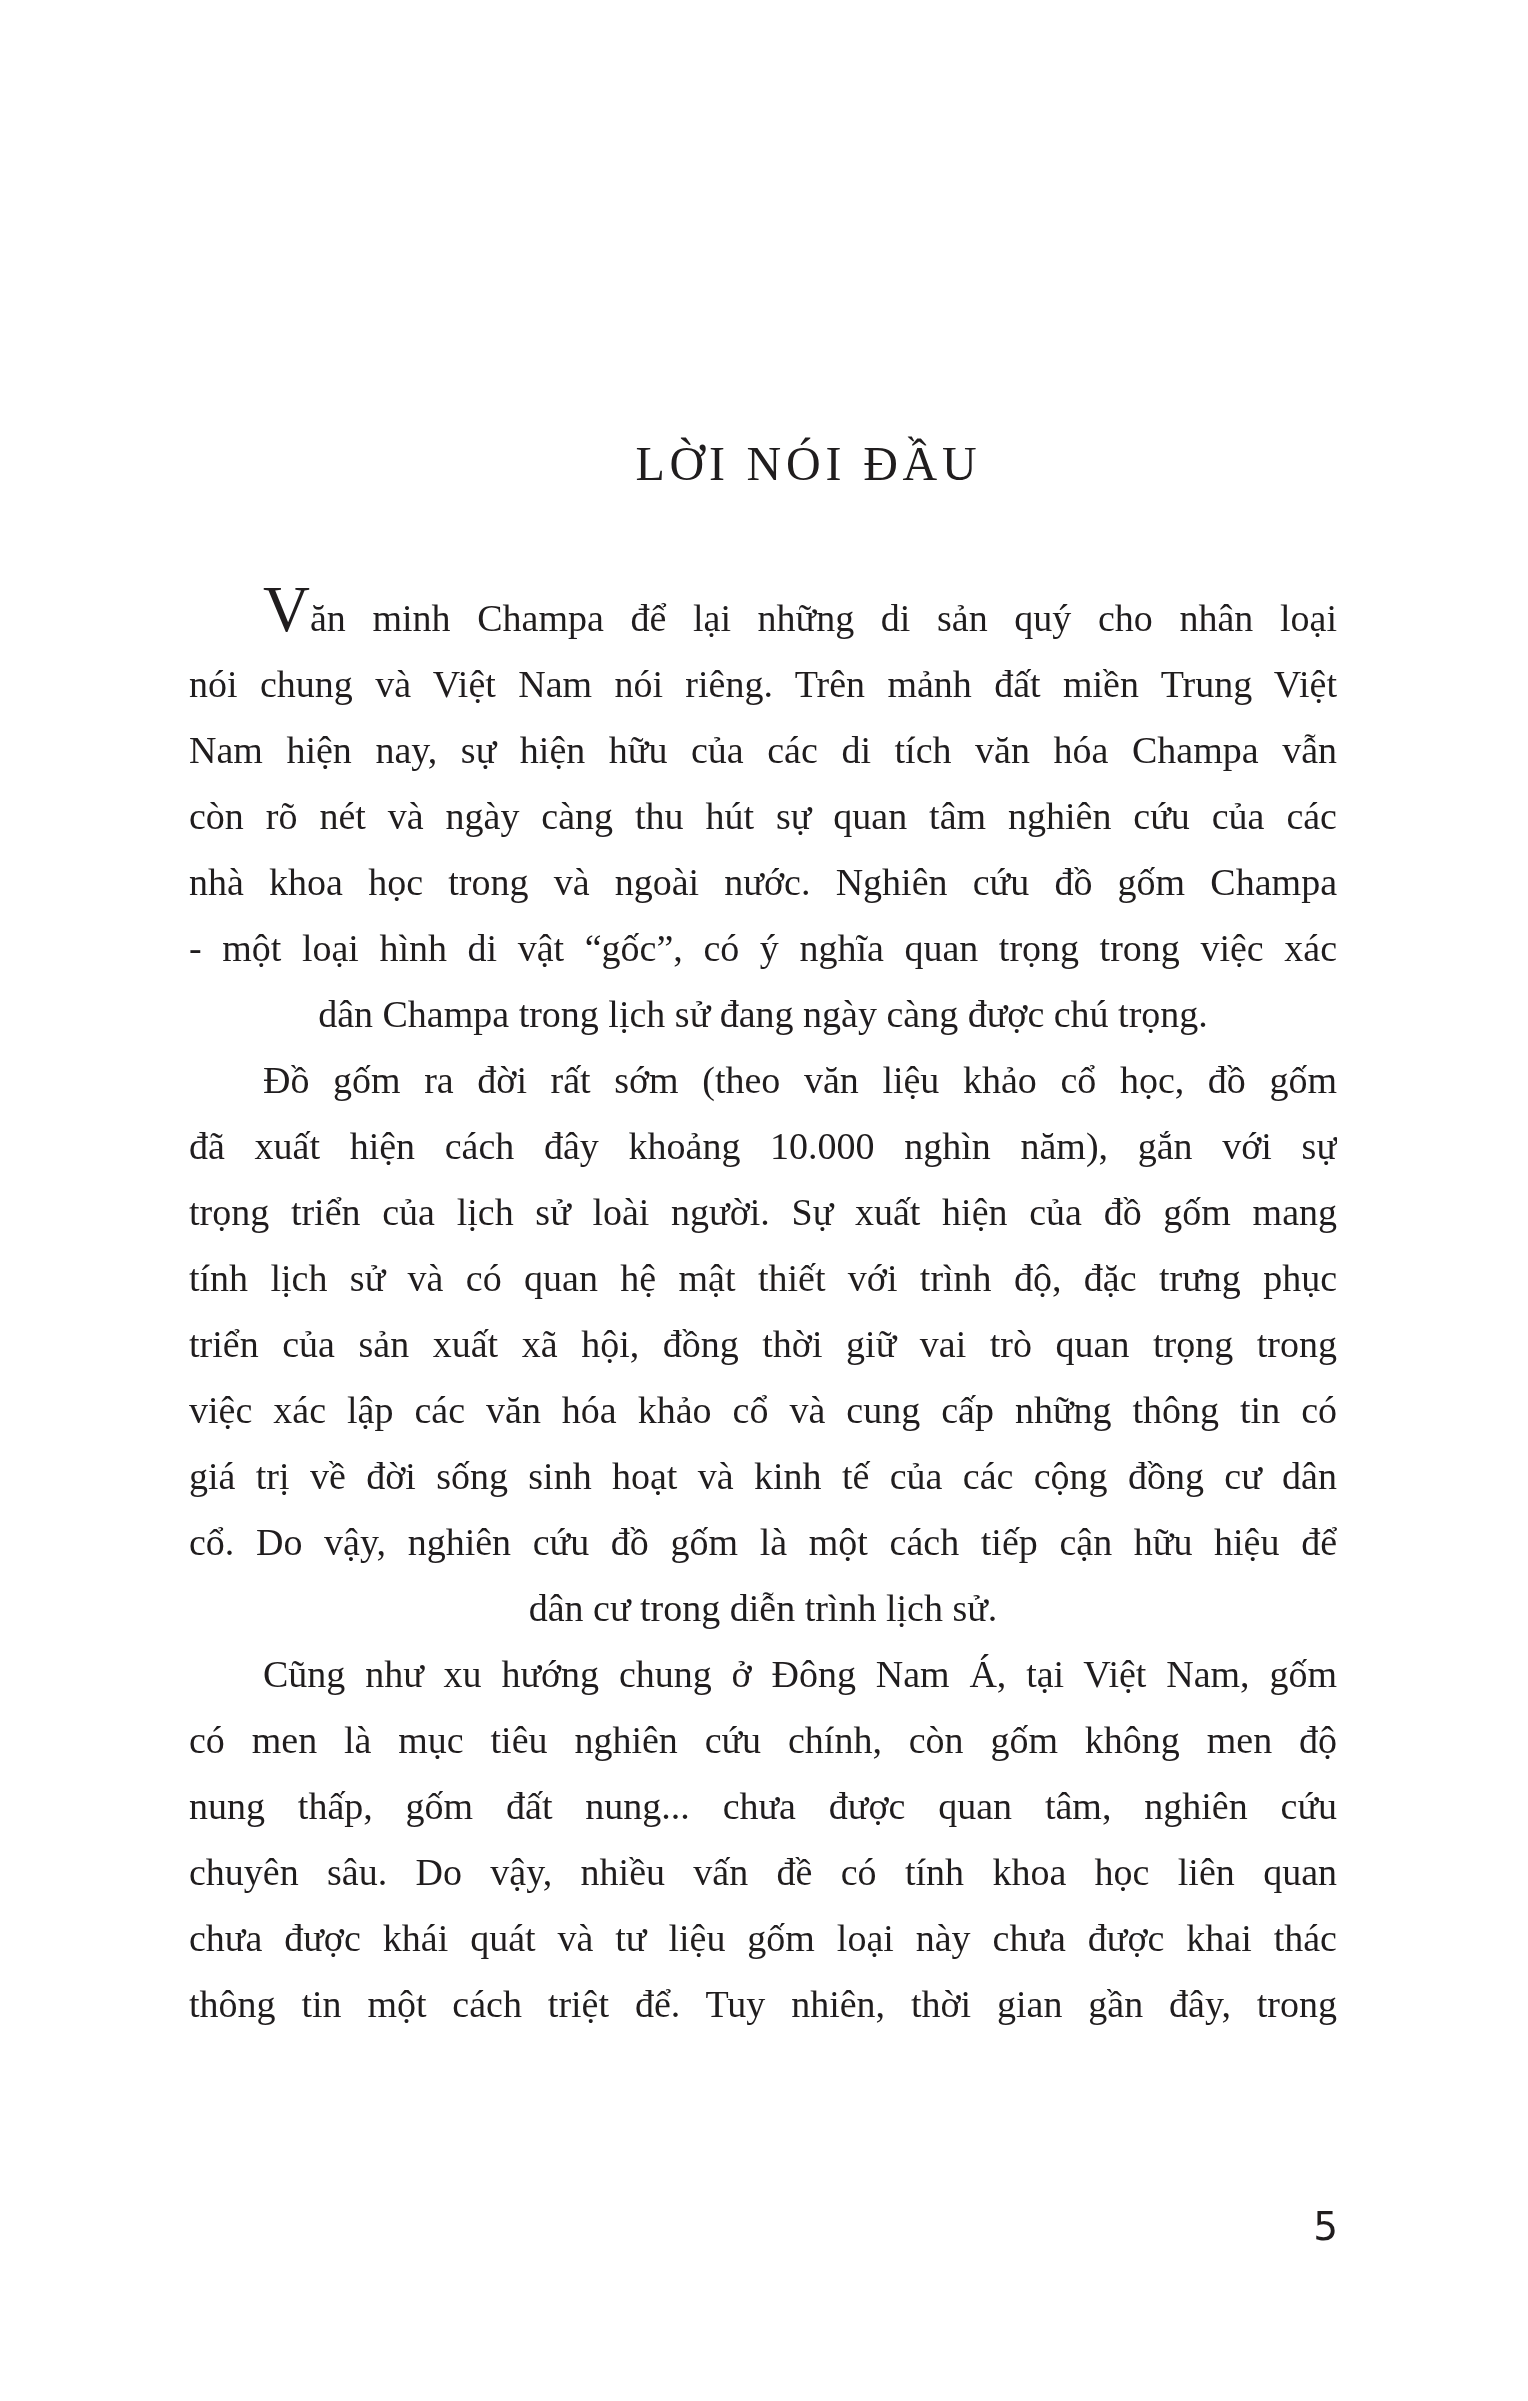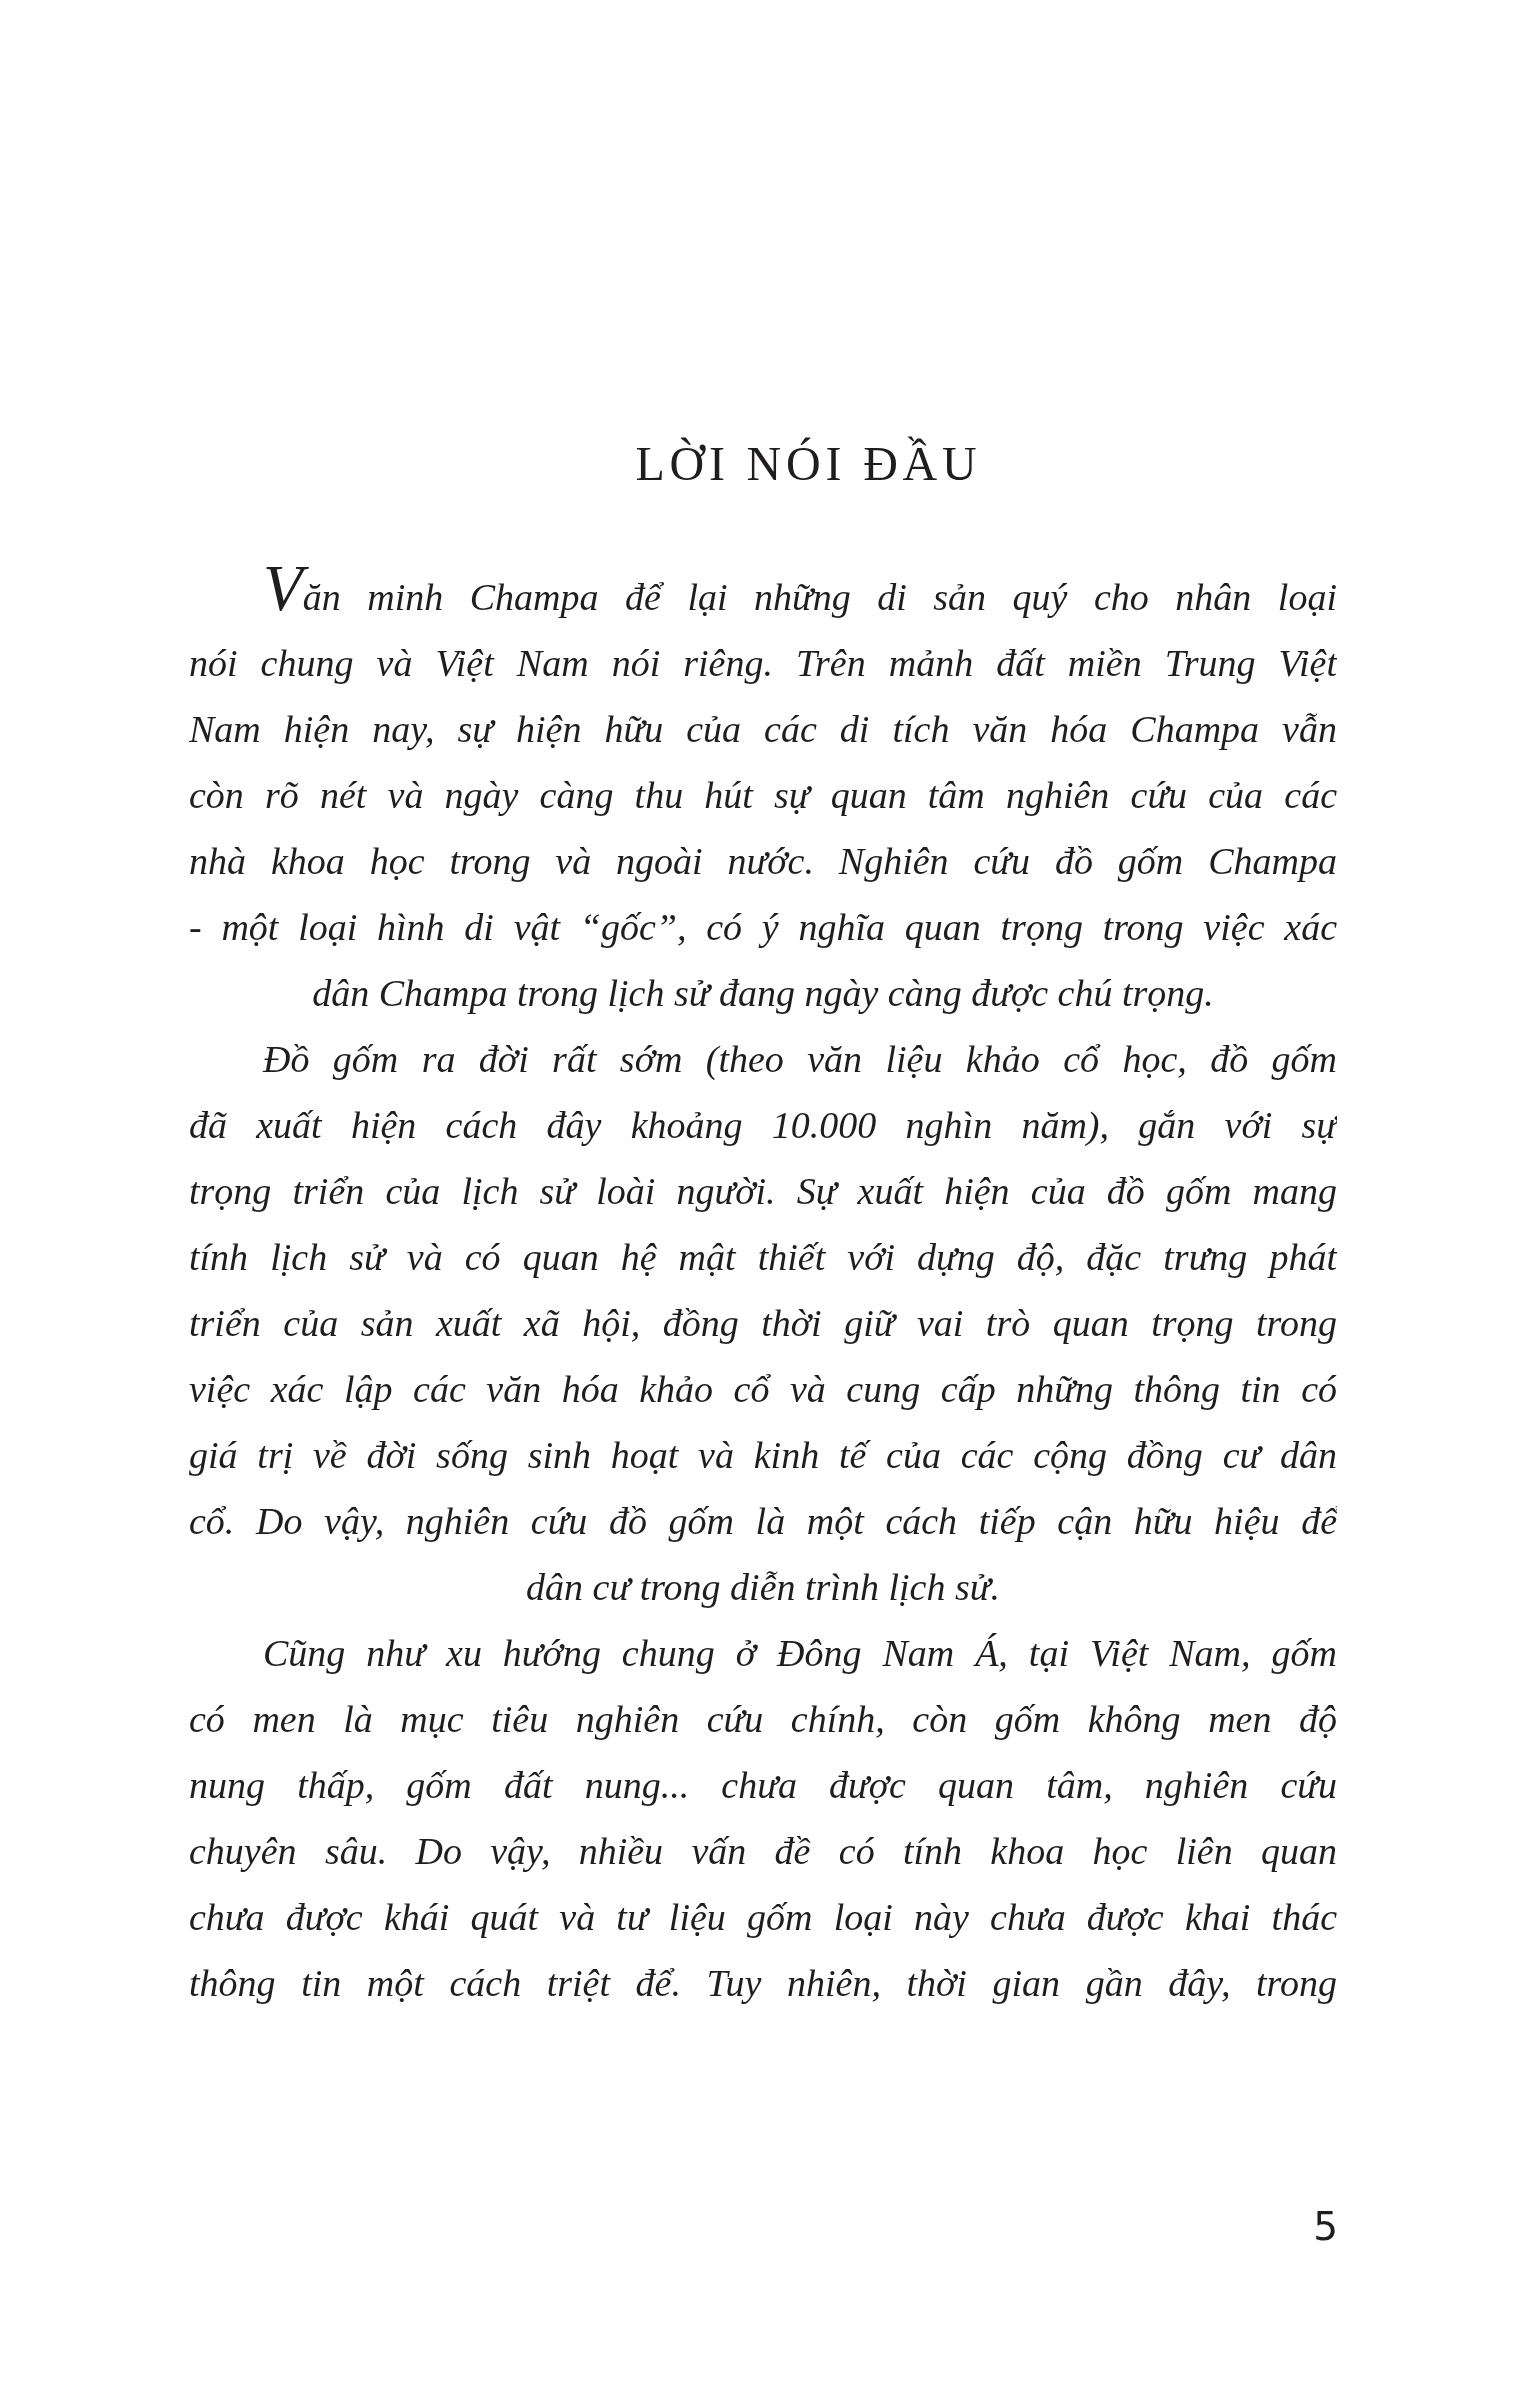--- a/index.html
+++ b/index.html
@@ -26,25 +26,24 @@
     font-size: 48px;
     font-weight: normal;
     line-height: 52px;
     letter-spacing: 0.10em;
     color: var(--ink, #201d1e);
     padding-left: 44px;
   }
   .body-text {
     position: absolute;
     left: 189px;
-    top: 564px;
+    top: 585px;
     width: 1148px;
     font-size: 38px;
     color: var(--ink, #201d1e);
-    font-style: italic;
   }
   .line {
     height: 66px;
     line-height: 66px;
     text-align: justify;
     text-align-last: justify;
     overflow: hidden;
     white-space: normal;
   }
   .line.end {
@@ -80,21 +79,21 @@
       <div class="line"><span class="indent"></span><span class="initial">V</span>ăn minh Champa để lại những di sản quý cho nhân loại</div>
       <div class="line">nói chung và Việt Nam nói riêng. Trên mảnh đất miền Trung Việt</div>
       <div class="line">Nam hiện nay, sự hiện hữu của các di tích văn hóa Champa vẫn</div>
       <div class="line">còn rõ nét và ngày càng thu hút sự quan tâm nghiên cứu của các</div>
       <div class="line">nhà khoa học trong và ngoài nước. Nghiên cứu đồ gốm Champa</div>
       <div class="line">- một loại hình di vật “gốc”, có ý nghĩa quan trọng trong việc xác</div>
       <div class="line end">dân Champa trong lịch sử đang ngày càng được chú trọng.</div>
       <div class="line"><span class="indent"></span>Đồ gốm ra đời rất sớm (theo văn liệu khảo cổ học, đồ gốm</div>
       <div class="line">đã xuất hiện cách đây khoảng 10.000 nghìn năm), gắn với sự</div>
       <div class="line">trọng triển của lịch sử loài người. Sự xuất hiện của đồ gốm mang</div>
-      <div class="line">tính lịch sử và có quan hệ mật thiết với dựng độ, đặc trưng phát</div>
+      <div class="line">tính lịch sử và có quan hệ mật thiết với trình độ, đặc trưng phục</div>
       <div class="line">triển của sản xuất xã hội, đồng thời giữ vai trò quan trọng trong</div>
       <div class="line">việc xác lập các văn hóa khảo cổ và cung cấp những thông tin có</div>
       <div class="line">giá trị về đời sống sinh hoạt và kinh tế của các cộng đồng cư dân</div>
       <div class="line">cổ. Do vậy, nghiên cứu đồ gốm là một cách tiếp cận hữu hiệu để</div>
       <div class="line end">dân cư trong diễn trình lịch sử.</div>
       <div class="line"><span class="indent"></span>Cũng như xu hướng chung ở Đông Nam Á, tại Việt Nam, gốm</div>
       <div class="line">có men là mục tiêu nghiên cứu chính, còn gốm không men độ</div>
       <div class="line">nung thấp, gốm đất nung... chưa được quan tâm, nghiên cứu</div>
       <div class="line">chuyên sâu. Do vậy, nhiều vấn đề có tính khoa học liên quan</div>
       <div class="line">chưa được khái quát và tư liệu gốm loại này chưa được khai thác</div>

